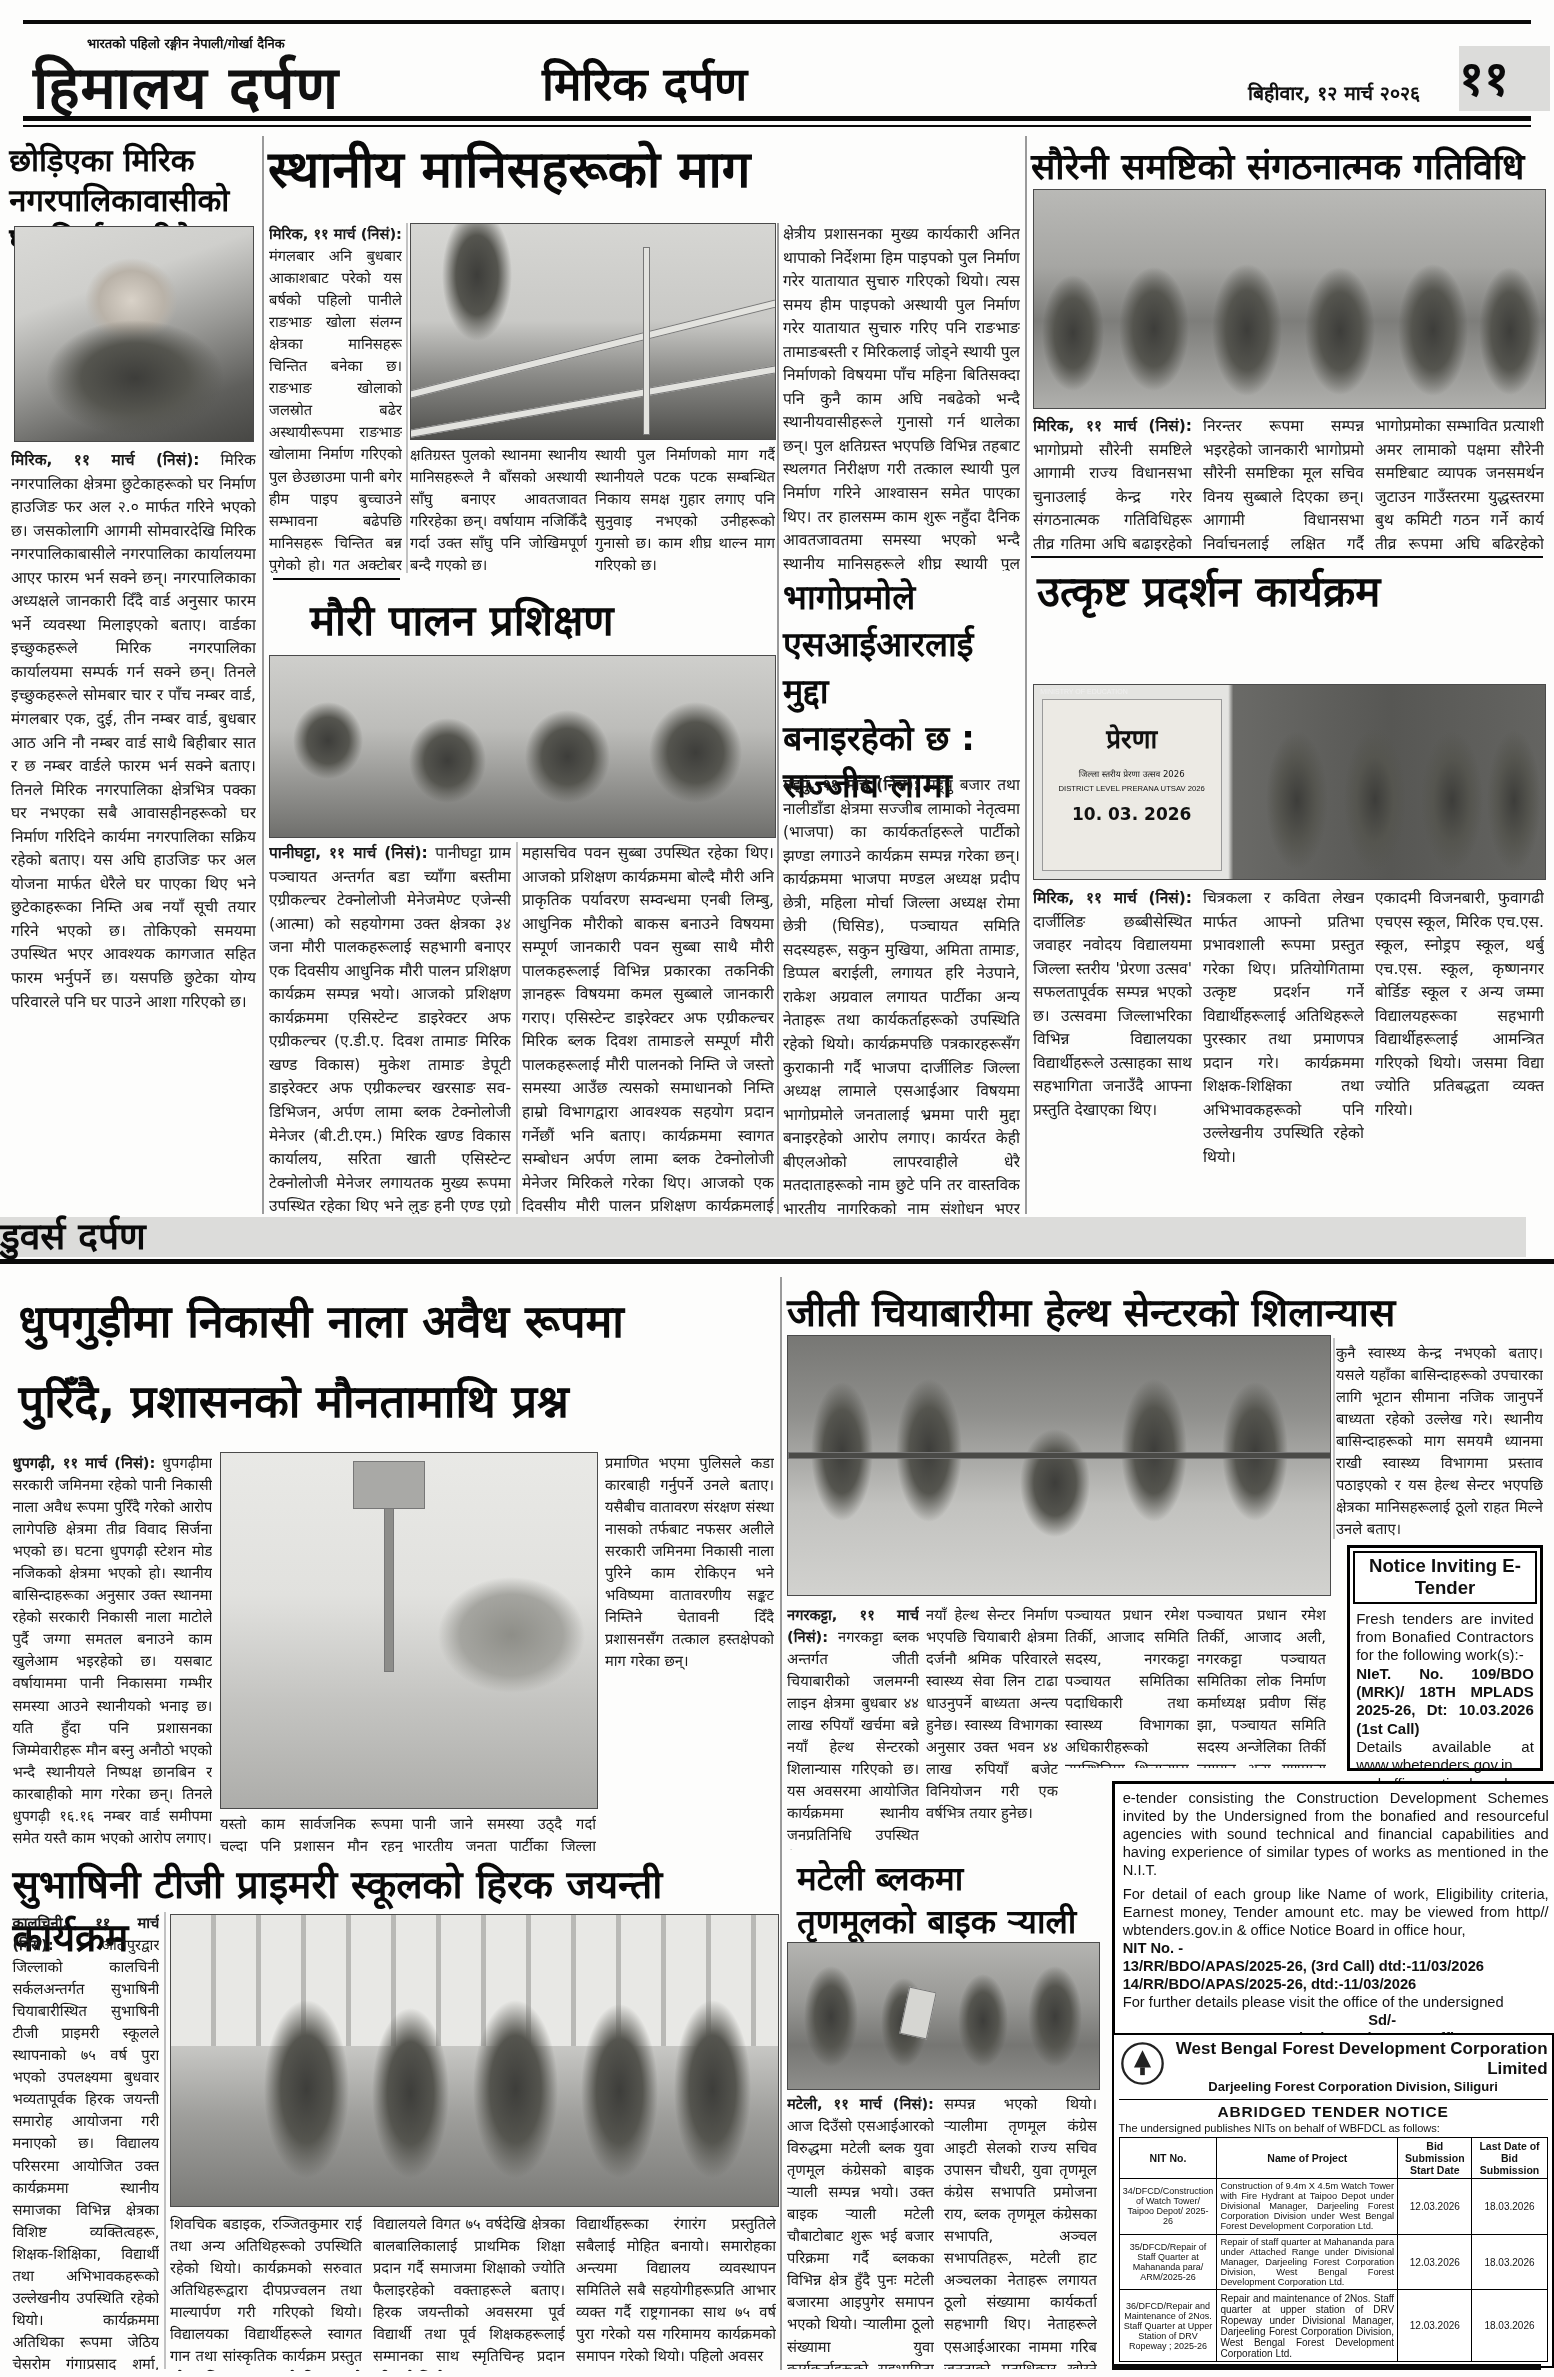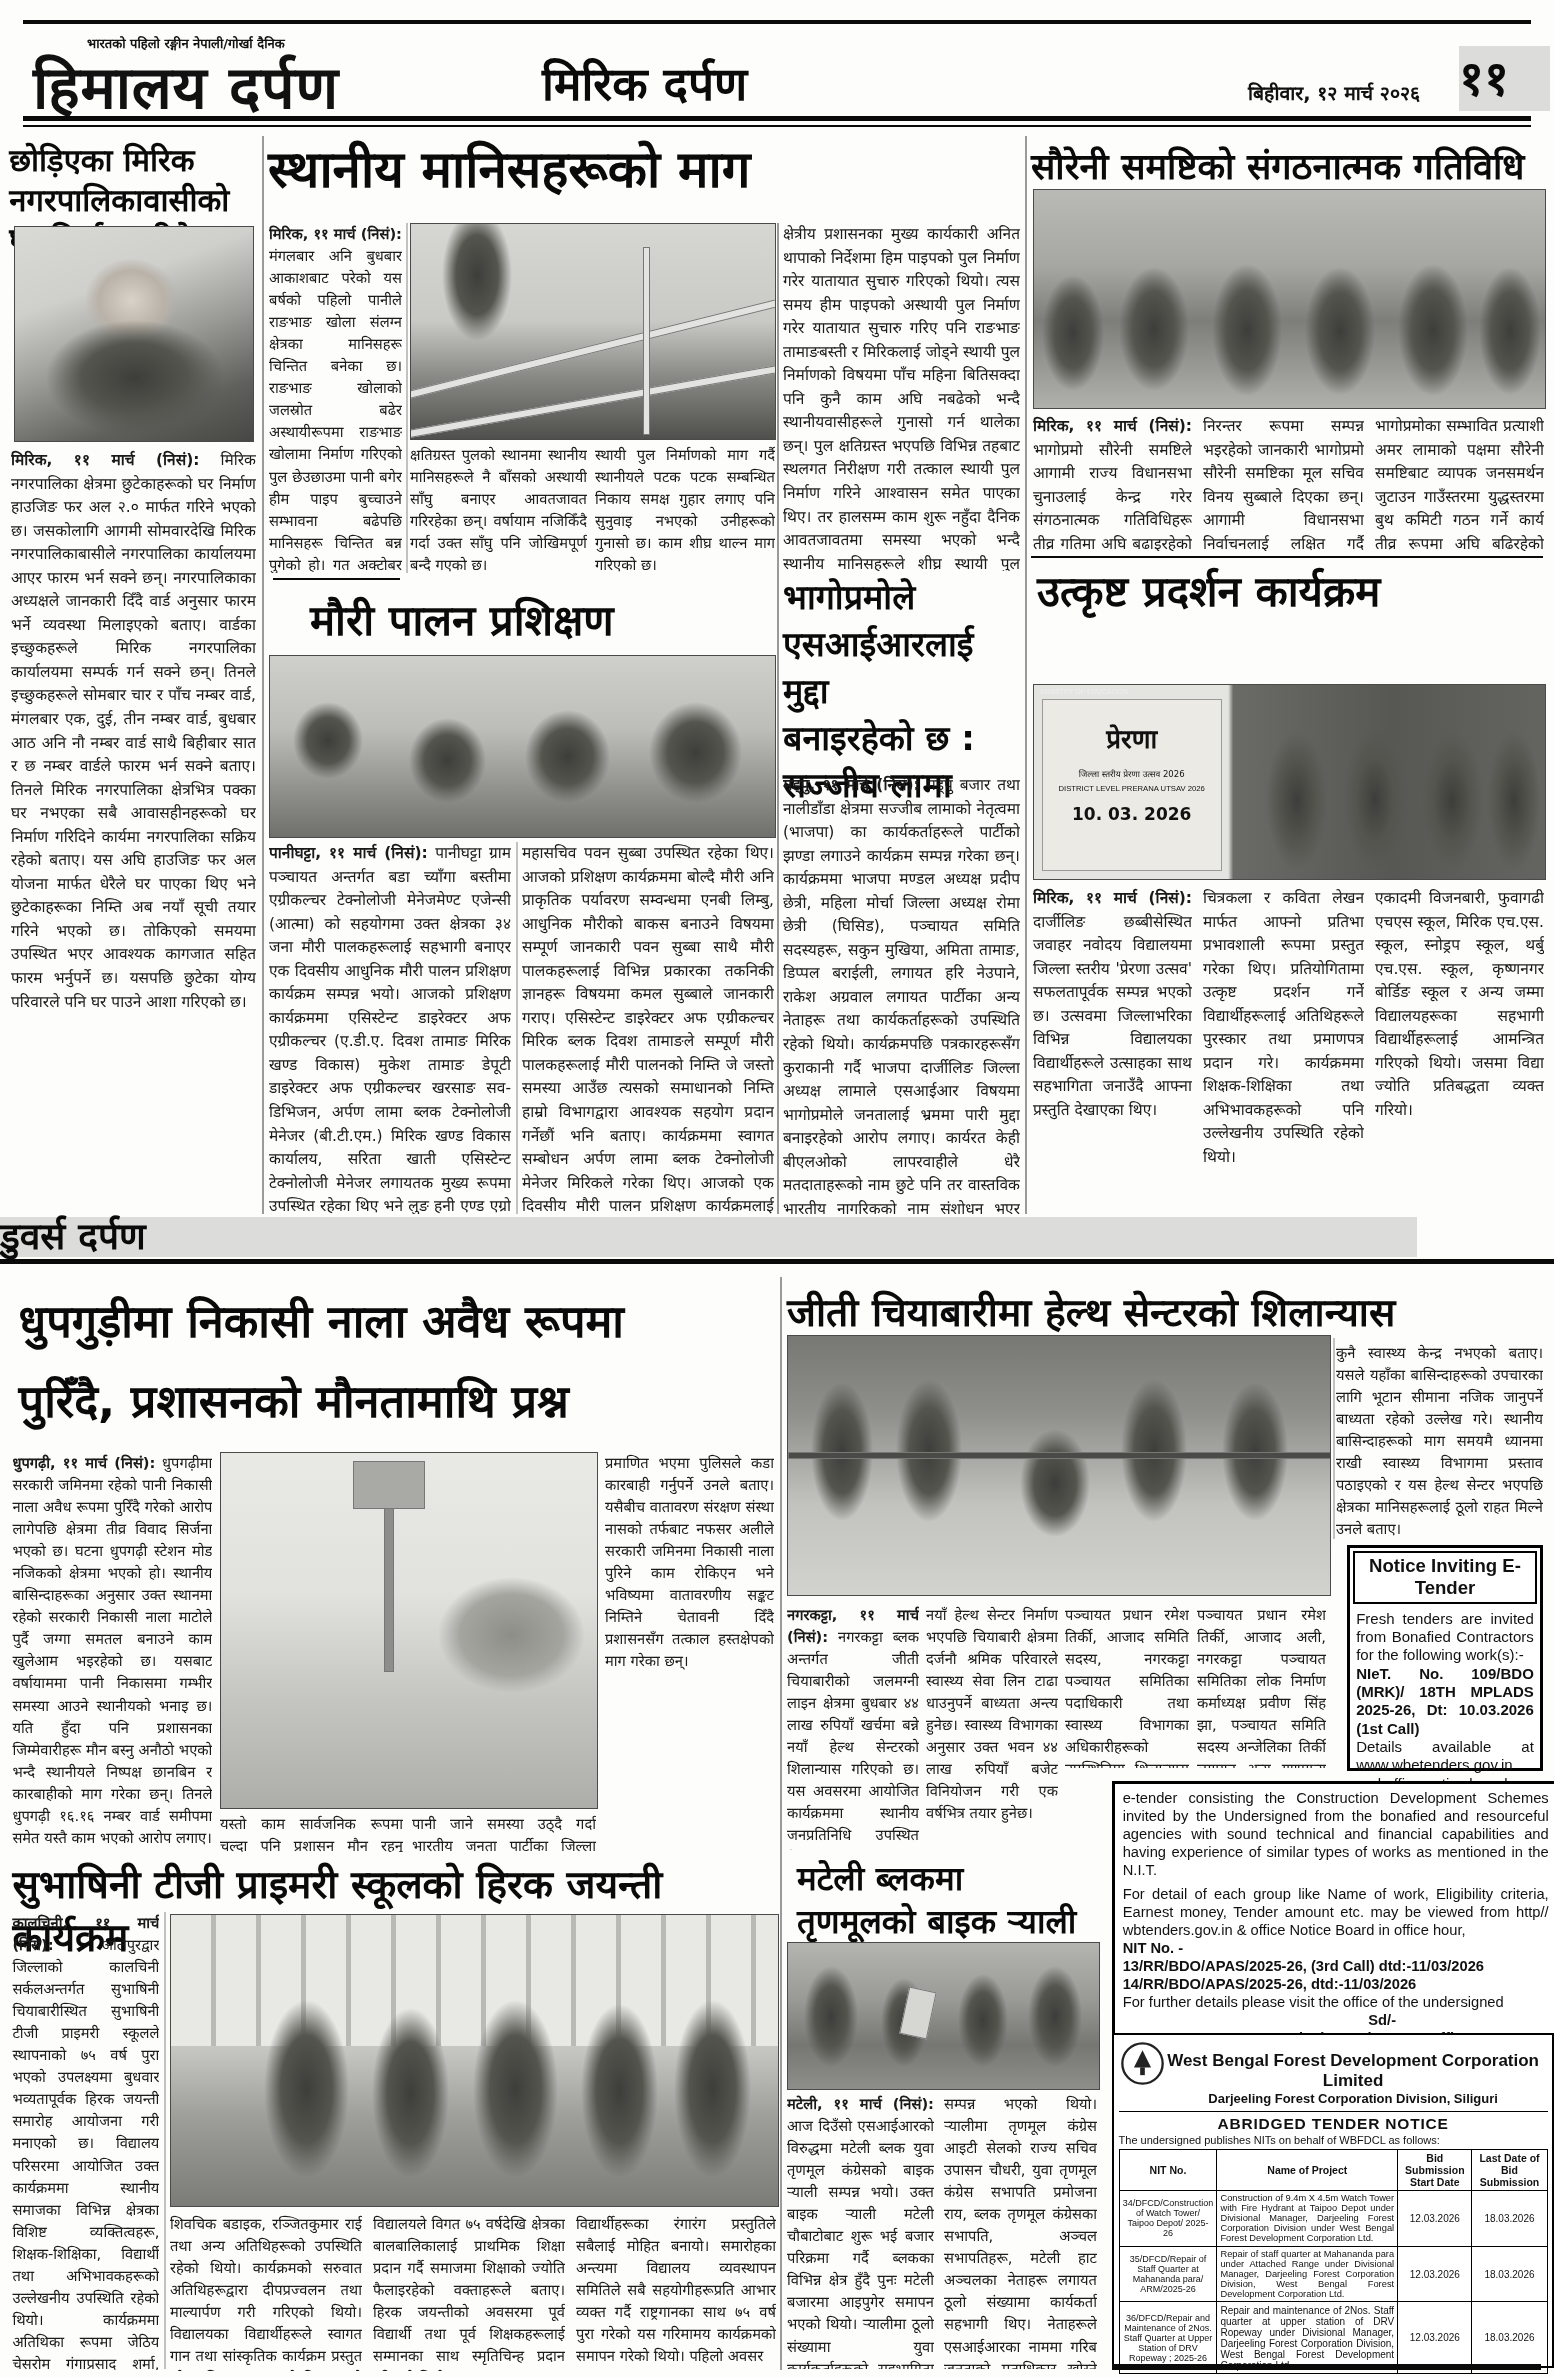--- a/index.html
+++ b/index.html
@@ -144,21 +144,21 @@
       <div class="blob" style="left:453px;top:45px;width:54px;height:141px"></div>
     </div>
     <div class="abs bt" style="left:1033px;top:887px;width:159px;height:327px">
       <b class="byl">मिरिक, ११ मार्च (निसं):</b>
       <span>दार्जीलिङ छब्बीसेस्थित जवाहर नवोदय विद्यालयमा जिल्ला स्तरीय 'प्रेरणा उत्सव' सफलतापूर्वक सम्पन्न भएको छ। उत्सवमा जिल्लाभरिका विभिन्न विद्यालयका विद्यार्थीहरूले उत्साहका साथ सहभागिता जनाउँदै आफ्ना प्रस्तुति देखाएका थिए।</span>
     </div>
     <div class="abs bt" style="left:1203px;top:887px;width:161px;height:327px">चित्रकला र कविता लेखन मार्फत आफ्नो प्रतिभा प्रभावशाली रूपमा प्रस्तुत गरेका थिए। प्रतियोगितामा उत्कृष्ट प्रदर्शन गर्ने विद्यार्थीहरूलाई अतिथिहरूले पुरस्कार तथा प्रमाणपत्र प्रदान गरे। कार्यक्रममा शिक्षक-शिक्षिका तथा अभिभावकहरूको पनि उल्लेखनीय उपस्थिति रहेको थियो।</div>
     <div class="abs bt" style="left:1375px;top:887px;width:169px;height:327px">एकादमी विजनबारी, फुवागढी एचएस स्कूल, मिरिक एच.एस. स्कूल, स्नोड्रप स्कूल, थर्बु एच.एस. स्कूल, कृष्णनगर बोर्डिङ स्कूल र अन्य जम्मा विद्यालयहरूका सहभागी विद्यार्थीहरूलाई आमन्त्रित गरिएको थियो। जसमा विद्या ज्योति प्रतिबद्धता व्यक्त गरियो।</div>
   </div>
 
-  <div class="abs grayband" style="left:0px;top:1217px;width:1417px;height:40px">
+  <div class="abs grayband" style="left:0px;top:1217px;width:1526px;height:40px">
     <div class="hl" style="font-size:37px;line-height:40px">डुवर्स दर्पण</div>
   </div>
   <div class="abs rule" style="left:0px;top:1259px;width:1555px;height:5.4px"></div>
 
   <div class="abs vline" style="left:780px;top:1277px;height:1093px"></div>
   <div class="abs vline" style="left:1333px;top:1338px;height:201px;background:#c2c2c2"></div>
   <div class="abs vline" style="left:164px;top:1912px;height:457px;background:#c2c2c2"></div>
 
   <div>
     <div class="abs hl" style="left:18.6px;top:1282px;width:743px;font-size:45px;line-height:1.78;text-align:left">
@@ -262,21 +262,21 @@
     <div style="text-align:center;font-weight:bold;padding-left:93px">&amp;</div>
     <div style="text-align:center;font-weight:bold;padding-left:93px">E.O Rangli-Rangliot Dev Block, Darjeeling</div>
   </div>
 
   <div class="abs notice" style="left:1112px;top:2033px;width:429px;height:325px;border-width:2.3px;padding:3.1px 4.6px">
     <svg width="45" height="45" viewBox="0 0 58 58" style="position:absolute;left:6.2px;top:6.2px">
       <circle cx="29" cy="29" r="26" fill="#fff" stroke="#222" stroke-width="3"></circle>
       <polygon points="29,12 40,34 18,34" fill="#222"></polygon>
       <rect x="26" y="34" width="6" height="10" fill="#222"></rect>
     </svg>
-    <div style="text-align:center;font-weight:bold;font-size:17px;margin:13px 0 0 40px">West Bengal Forest Development Corporation Limited</div>
+    <div style="text-align:right;font-weight:bold;font-size:17px;margin:1px 0 0 40px">West Bengal Forest Development Corporation Limited</div>
     <div style="text-align:center;font-weight:bold;font-size:13px;margin-left:40px">Darjeeling Forest Corporation Division, Siliguri</div>
     <div style="border-top:1.5px solid #000;margin:4.6px 0 0 0"></div>
     <div style="text-align:center;font-weight:bold;font-size:15.5px;letter-spacing:0.8px;margin-top:3.1px">ABRIDGED TENDER NOTICE</div>
     <div style="font-size:11px;margin-top:1.5px">The undersigned publishes NITs on behalf of WBFDCL as follows:</div>
     <table class="tbl" style="margin-top:2.3px">
       <tbody>
           <tr>
         <th style="width:84px;font-size:10.5px">NIT No.</th>
         <th style="font-size:10.5px">Name of Project</th>
         <th style="width:67px;font-size:10.5px">Bid Submission Start Date</th>

